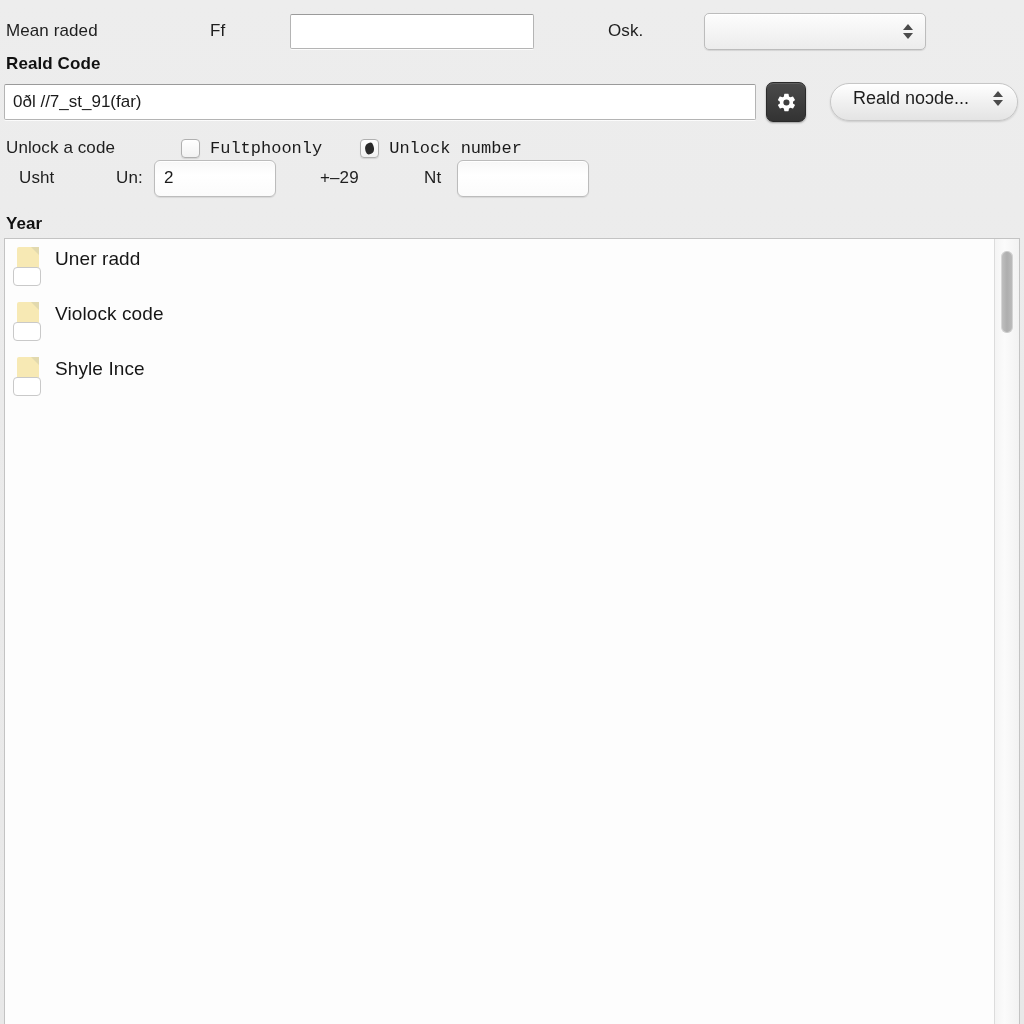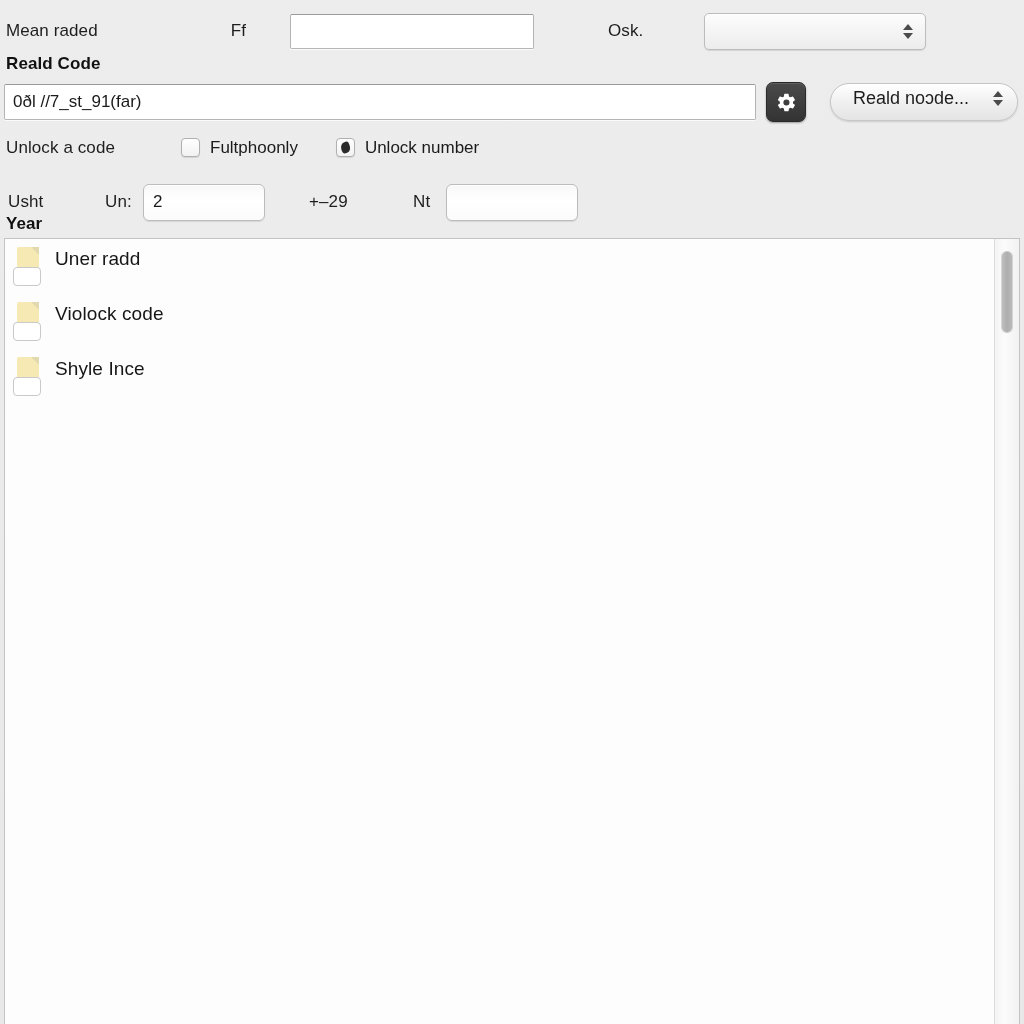--- a/index.html
+++ b/index.html
@@ -50,21 +50,21 @@
   #row-top {
     position: absolute;
     left: 0;
     top: 8px;
     width: 1024px;
     height: 46px;
     padding-left: 6px;
     gap: 44px;
   }
   #row-top .lbl-mean { width: 160px; }
-  #row-top .lbl-ff { width: 36px; text-align: right; }
+  #row-top .lbl-ff { width: 36px; }
 
   .text-input {
     box-sizing: border-box;
     background: #ffffff;
     border: 1px solid #b4b4b4;
     border-top-color: #9a9a9a;
     border-radius: 2px;
     font-family: "Liberation Sans", sans-serif;
     font-size: 16px;
     color: #1a1a1a;
@@ -196,20 +196,21 @@
     width: 1024px;
     height: 34px;
     padding-left: 6px;
   }
   .lbl-unlock { width: 175px; }
 
   .check-item {
     display: flex;
     align-items: flex-start;
     cursor: pointer;
+    font-family: Liberation Mono, monospace;
   }
   #check-serial { margin-left: 38px; }
 
   .checkbox {
     width: 19px;
     height: 19px;
     box-sizing: border-box;
     border-radius: 4px;
     background: linear-gradient(#ffffff, #f2f2f2);
     border: 1px solid #b0b0b0;
@@ -231,24 +232,24 @@
   .check-label {
     font-size: 17px;
     color: #1b1b1b;
     white-space: nowrap;
   }
 
   
   #row-usht {
     position: absolute;
     left: 0;
-    top: 182px;
+    top: 158px;
     width: 1024px;
     height: 40px;
-    padding-left: 8px;
+    padding-left: 19px;
   }
   .lbl-usht { width: 97px; }
   .lbl-un { width: 38px; }
   .lbl-plus {
     margin-left: 44px;
     width: 76px;
   }
   .lbl-nt { margin-left: 28px; width: 33px; }
 
   .round-input {

